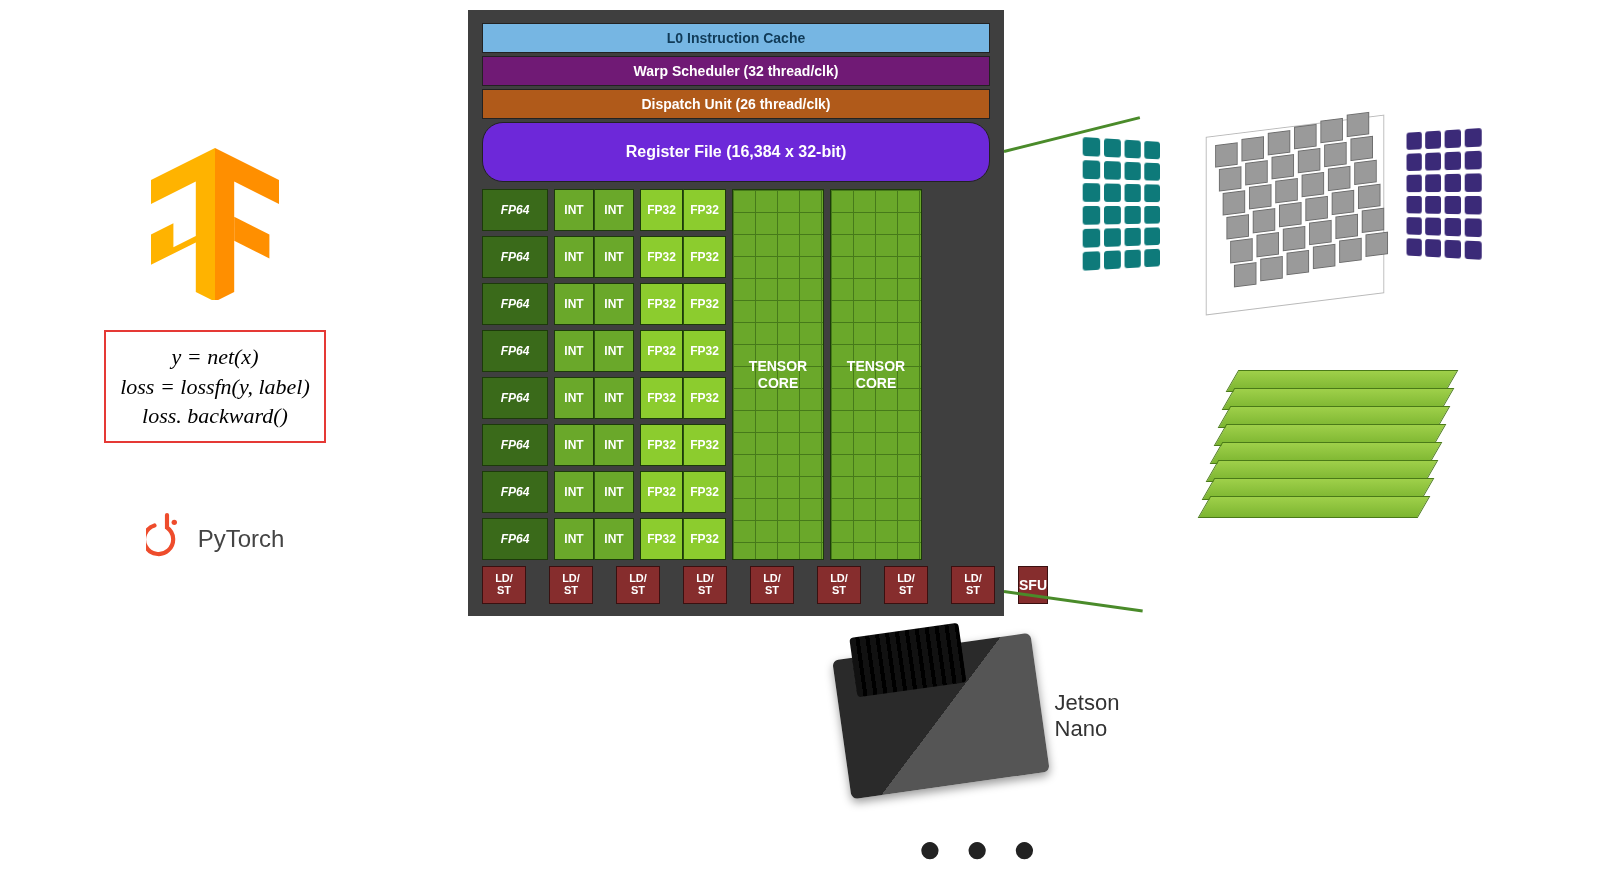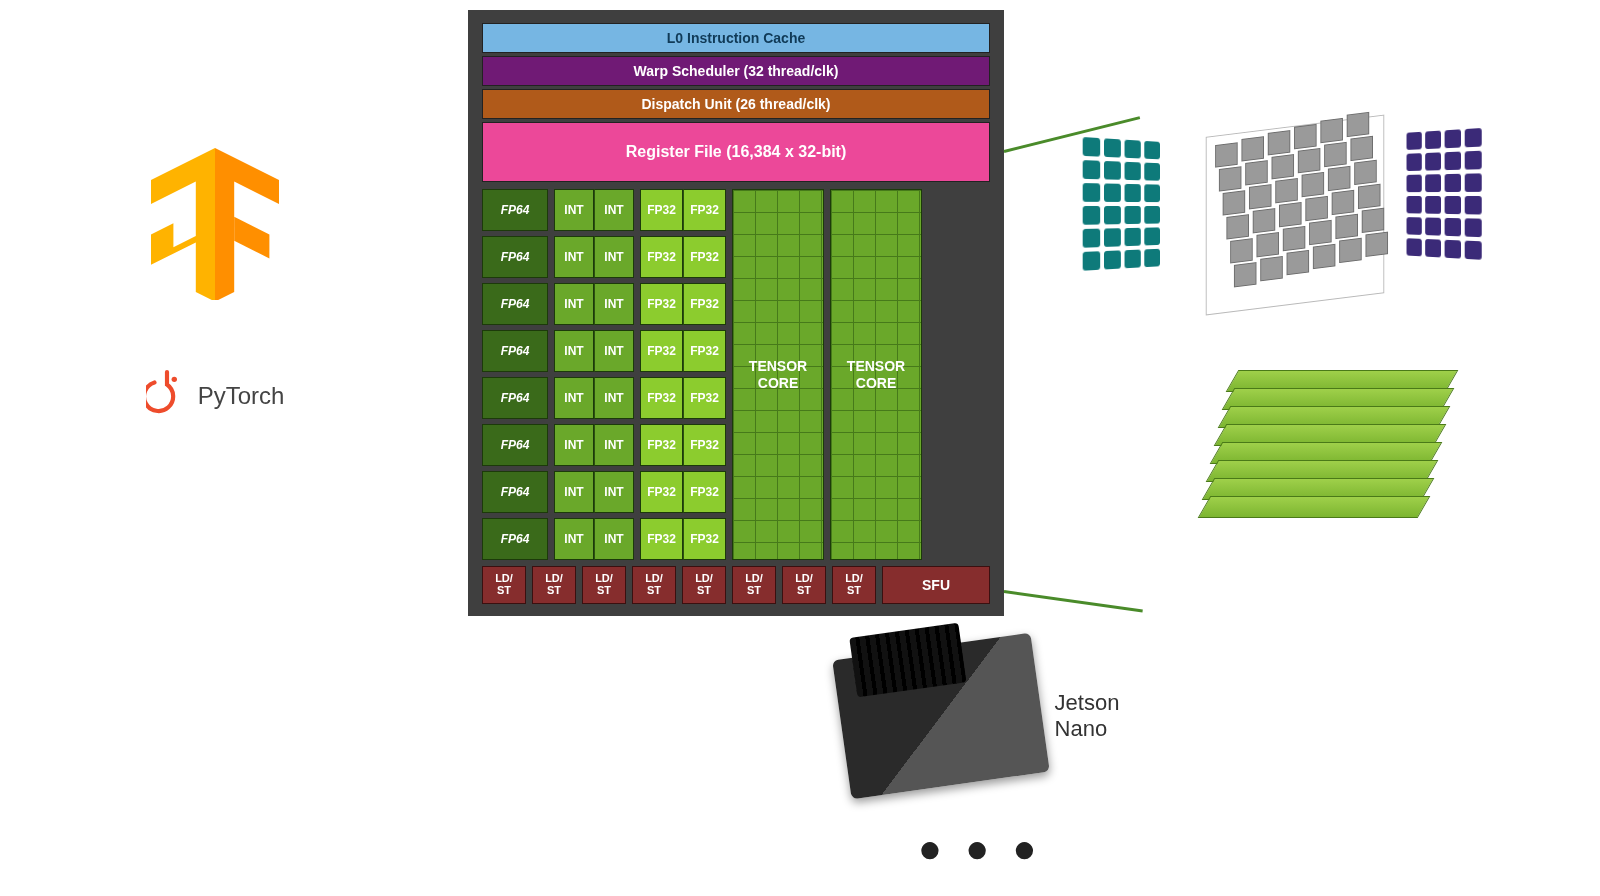--- a/index.html
+++ b/index.html
@@ -65,21 +65,21 @@
     align-items: center;
     justify-content: center;
     font-weight: bold;
     font-size: 14px;
     color: #fff;
     margin: 3px 4px;
   }
   .row-l0   { background:#76b6e3; color:#103a57; }
   .row-warp { background:#701a75; }
   .row-disp { background:#b05a1a; }
-  .row-reg  { background:#ec4899; height:60px; font-size:16px; }
+  .row-reg  { background:#6d28d9; height:60px; font-size:16px;border-radius:21px; }
 
   .cores {
     display: flex;
     gap: 6px;
     padding: 4px 4px 0;
   }
   .col { display: flex; flex-direction: column; gap: 5px; }
   .cell {
     border: 1px solid #1c3a0a;
     color: #fff;
@@ -108,21 +108,21 @@
     position:absolute; inset:0;
     background-image:
       linear-gradient(#3e6f17 1px, transparent 1px),
       linear-gradient(90deg,#3e6f17 1px, transparent 1px);
     background-size: 22px 22px;
     opacity:.8;
   }
   .tensorlabel { position:relative; z-index:1; line-height:1.2; }
 
   .ldst-row {
-    display:flex; gap:6px; padding:6px 4px 2px;
+    display:flex; gap:23px; padding:6px 4px 2px;
   }
   .ldst {
     flex:0 0 44px; height:38px; background:#862d2d; color:#fff;
     border:1px solid #3a1010; font-size:11px; font-weight:bold;
     display:flex; align-items:center; justify-content:center; text-align:center; line-height:1.05;
   }
   .sfu { flex:1; background:#862d2d; color:#fff; border:1px solid #3a1010;
     display:flex; align-items:center; justify-content:center; font-weight:bold; font-size:14px; height:38px;}
 
   
@@ -215,20 +215,25 @@
 
 <div class="left">
   <div class="tf-logo">
     <svg viewBox="0 0 100 100">
       <g fill="#ff8f00">
         <polygon points="50,5 90,25 90,40 62,26 62,95 50,101 50,5"></polygon>
         <polygon points="50,5 10,25 10,40 38,26 38,60 24,67 24,52 10,59 10,78 38,64 38,95 50,101 50,5" fill="#ffb300"></polygon>
         <polygon points="62,48 84,59 84,74 62,63"></polygon>
       </g>
     </svg>
+  </div>
+  <div class="code-box">
+    <div>y = net(x)</div>
+    <div>loss = lossfn(y, label)</div>
+    <div>loss. backward()</div>
   </div>
   <div class="pytorch">
     <svg viewBox="0 0 40 50">
       <path d="M20 2 L20 14 A14 14 0 1 1 8 12" fill="none" stroke="#ee4c2c" stroke-width="4" stroke-linecap="round"></path>
       <circle cx="27" cy="9" r="2.6" fill="#ee4c2c"></circle>
     </svg>
     <span>PyTorch</span>
   </div>
 </div>
 

